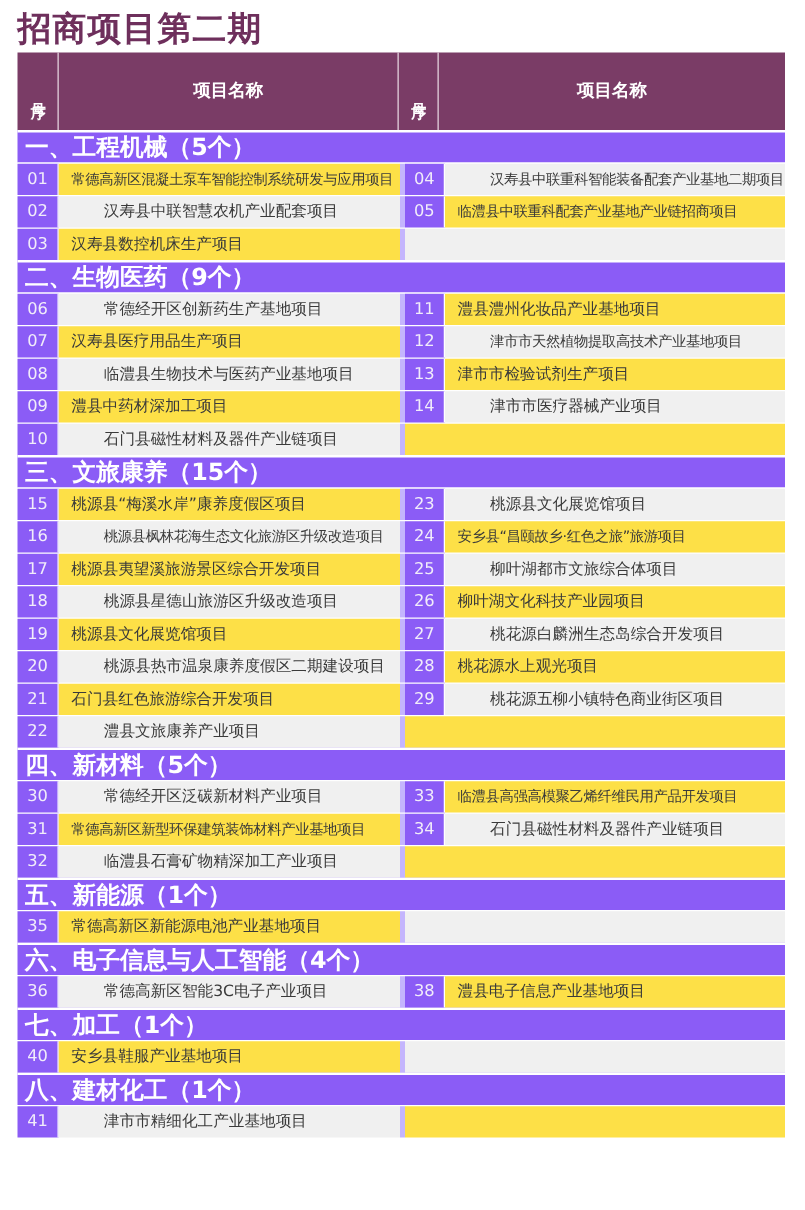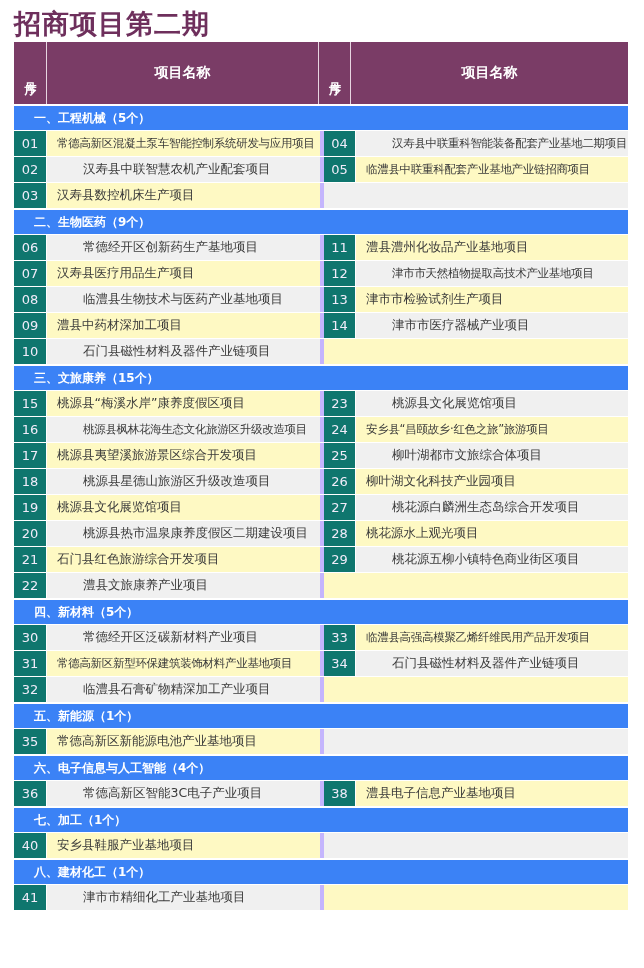--- a/index.html
+++ b/index.html
@@ -12,36 +12,36 @@
   }
   .table { position: absolute; left: 14px; top: 42px; width: 614px; }
   .hdr { display: flex; height: 62px; background: #7a3c66; }
   .hdr .seq { width: 33px; border-right: 1px solid #e7d6e1; color: #fff; font-size: 12px; font-weight: bold;
     display: flex; align-items: center; justify-content: center; text-align: center; line-height: 13px; }
   .hdr .name { color: #fff; font-size: 14px; font-weight: bold; display: flex; align-items: center; justify-content: center; }
   .hdr .name1 { width: 272px; border-right: 1px solid #e7d6e1; }
   .hdr .seq2 { width: 32px; }
   .hdr .name2 { flex: 1; }
   .cat {
-    height: 26px; background: #3b82f6; color: #ffffff; font-size: 12px; font-weight: bold;
-    display: flex; align-items: center; padding-left: 20px; border-top: 2px solid #fff;
+    height: 26px; background: #8b5cf6; color: #ffffff; font-size: 19px; font-weight: bold;
+    display: flex; align-items: center; padding-left: 6px; border-top: 2px solid #fff;
   }
   .row { display: flex; height: 26px; border-top: 1px solid #ffffff; }
   .cell { display: flex; height: 100%; }
   .cell.left { width: 306px; }
   .cell.right { width: 308px; }
   .num {
-    width: 33px; background: #0f766e; color: #f1ecfa; font-size: 13px;
+    width: 33px; background: #8b5cf6; color: #f1ecfa; font-size: 13px;
     display: flex; align-items: center; justify-content: center; border-right: 1px solid #fff;
   }
   .cell.right .num { width: 32px; }
   .txt { flex: 1; display: flex; align-items: center; padding-left: 10px; font-size: 12.5px; color: #3a3a3a; white-space: nowrap; overflow: hidden; }
   .cell.right { margin-left: 0px; border-left: 4px solid #c4b5fd; }
   .r-odd .txt { background: #f0f0f0; padding-left: 36px; }
-  .r-even .txt { background: #fef9c3; }
+  .r-even .txt { background: #fde047; }
   .empty .txt { padding: 0; }
   .small .txt { font-size: 11.5px; letter-spacing: -0.3px; }
 </style>
 </head>
 <body>
 
 <div class="title">招商项目第二期</div>
 
 <div class="table">
   <div class="hdr">

